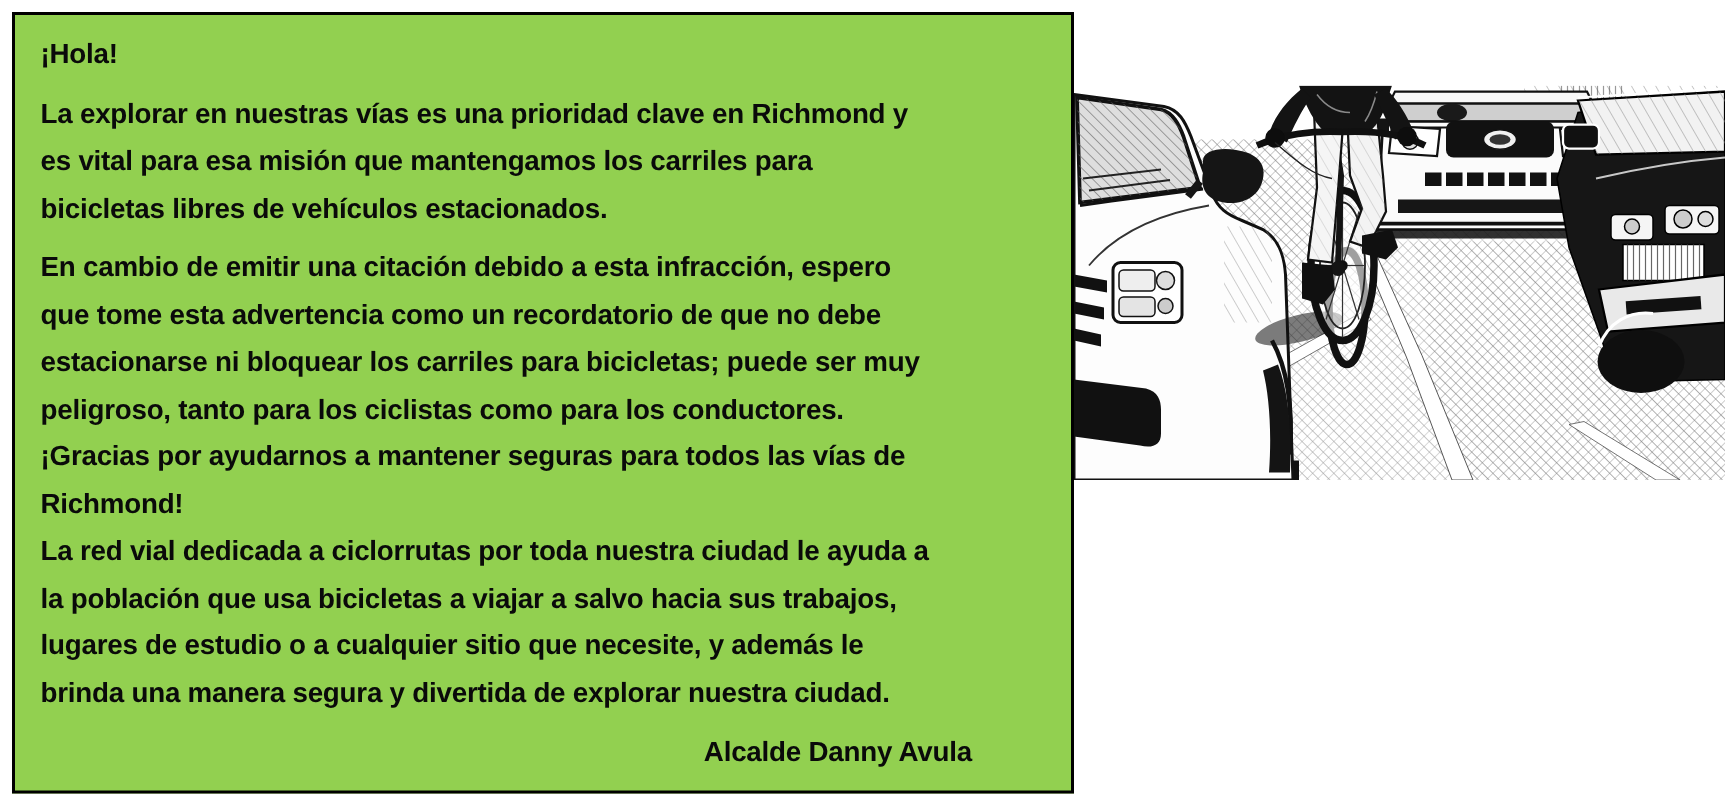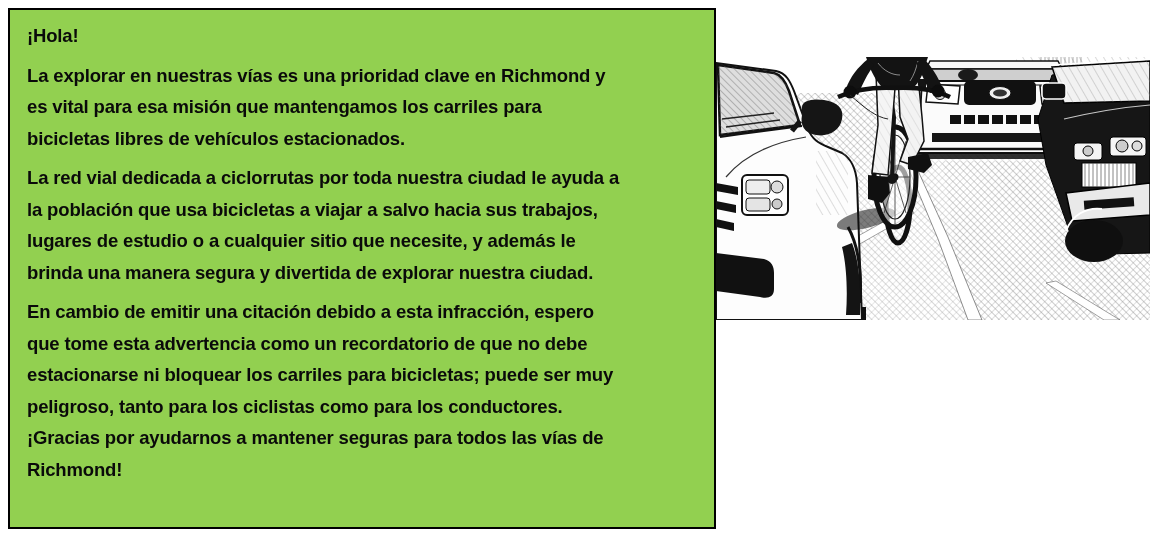--- a/index.html
+++ b/index.html
@@ -60,30 +60,31 @@
 </head>
 <body>
 
 <div class="canvas">
 
   <section class="letter-panel">
     <p class="greeting">¡Hola!</p>
     <p class="para">La explorar en nuestras vías es una prioridad clave en Richmond y
 es vital para esa misión que mantengamos los carriles para
 bicicletas libres de vehículos estacionados.</p>
-    <p class="para">La red vial dedicada a ciclorrutas por toda nuestra ciudad le ayuda a
-la población que usa bicicletas a viajar a salvo hacia sus trabajos,
-lugares de estudio o a cualquier sitio que necesite, y además le
-brinda una manera segura y divertida de explorar nuestra ciudad.</p>
     <p class="para last">En cambio de emitir una citación debido a esta infracción, espero
 que tome esta advertencia como un recordatorio de que no debe
 estacionarse ni bloquear los carriles para bicicletas; puede ser muy
 peligroso, tanto para los ciclistas como para los conductores.
 ¡Gracias por ayudarnos a mantener seguras para todos las vías de
 Richmond!</p>
+    <p class="para">La red vial dedicada a ciclorrutas por toda nuestra ciudad le ayuda a
+la población que usa bicicletas a viajar a salvo hacia sus trabajos,
+lugares de estudio o a cualquier sitio que necesite, y además le
+brinda una manera segura y divertida de explorar nuestra ciudad.</p>
+    <p class="signature">Alcalde Danny Avula</p>
   </section>
 
   <figure class="illustration" role="img" aria-label="Black-and-white ink sketch of a cyclist riding in a marked bike lane between a parked white car and two other cars">
     <svg width="434" height="263" viewBox="0 0 434 263" xmlns="http://www.w3.org/2000/svg">
       <defs>
         <pattern id="hx" width="5" height="5" patternUnits="userSpaceOnUse" patternTransform="rotate(45)">
           <path d="M0 0H5" stroke="#666" stroke-width="0.9"></path>
         </pattern>
         <pattern id="hx2" width="5" height="5" patternUnits="userSpaceOnUse" patternTransform="rotate(-45)">
           <path d="M0 0H5" stroke="#777" stroke-width="0.8"></path>

